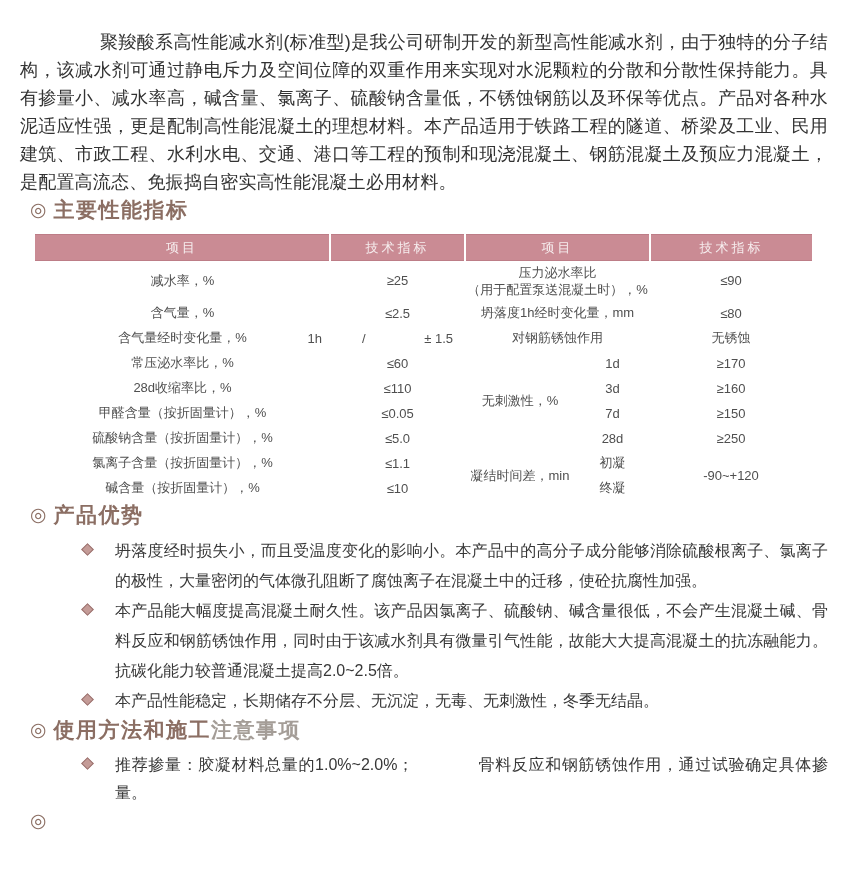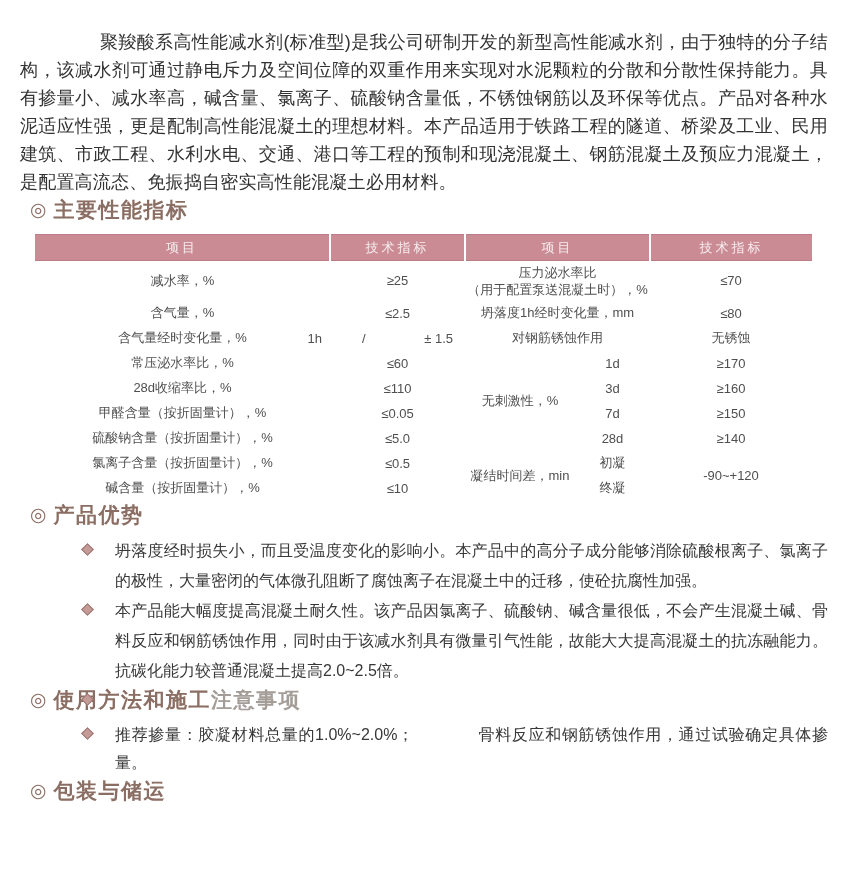--- a/index.html
+++ b/index.html
@@ -99,21 +99,21 @@
       </tr>
     </thead>
     <tbody>
       <tr class="rh1">
         <td>减水率，%</td>
         <td>≥25</td>
         <td colspan="2" class="two-line">
           <div>压力泌水率比</div>
           <div>（用于配置泵送混凝土时），%</div>
         </td>
-        <td>≤70</td>
+        <td>≤90</td>
       </tr>
       <tr>
         <td>含气量，%</td>
         <td>≤2.5</td>
         <td colspan="2">坍落度1h经时变化量，mm</td>
         <td>≤80</td>
       </tr>
       <tr>
         <td class="cellrel">
           <span>含气量经时变化量，%</span>
@@ -144,25 +144,25 @@
       <tr>
         <td>甲醛含量（按折固量计），%</td>
         <td>≤0.05</td>
         <td>7d</td>
         <td>≥150</td>
       </tr>
       <tr>
         <td>硫酸钠含量（按折固量计），%</td>
         <td>≤5.0</td>
         <td>28d</td>
-        <td>≥140</td>
+        <td>≥250</td>
       </tr>
       <tr>
         <td>氯离子含量（按折固量计），%</td>
-        <td>≤0.5</td>
+        <td>≤1.1</td>
         <td rowspan="2">凝结时间差，min</td>
         <td>初凝</td>
         <td rowspan="2">-90~+120</td>
       </tr>
       <tr>
         <td>碱含量（按折固量计），%</td>
         <td>≤10</td>
         <td>终凝</td>
       </tr>
     </tbody>
@@ -176,34 +176,34 @@
     <li>
       <span class="dia"></span>
       <span>坍落度经时损失小，而且受温度变化的影响小。本产品中的高分子成分能够消除硫酸根离子、氯离子的极性，大量密闭的气体微孔阻断了腐蚀离子在混凝土中的迁移，使砼抗腐性加强。</span>
     </li>
     <li>
       <span class="dia"></span>
       <span>本产品能大幅度提高混凝土耐久性。该产品因氯离子、硫酸钠、碱含量很低，不会产生混凝土碱、骨料反应和钢筋锈蚀作用，同时由于该减水剂具有微量引气性能，故能大大提高混凝土的抗冻融能力。抗碳化能力较普通混凝土提高2.0~2.5倍。</span>
     </li>
     <li>
       <span class="dia"></span>
+      <span>本产品性能稳定，长期储存不分层、无沉淀，无毒、无刺激性，冬季无结晶。</span>
     </li>
   </ul>
 
   <h2 class="sec mt6">
     <span class="marker">◎</span>
     <span>使用方法和施工</span>
     <span class="faded">注意事项</span>
   </h2>
   <ul class="bullets tight">
     <li>
       <span class="dia"></span>
       <span>推荐掺量：胶凝材料总量的1.0%~2.0%；</span>
       <span class="note">骨料反应和钢筋锈蚀作用，通过试验确定具体掺量。</span>
     </li>
   </ul>
 
   <h2 class="sec mt10">
     <span class="marker">◎</span>
-    <span>包装与储运</span>
   </h2>
 
 </div>
 
 </body></html>

